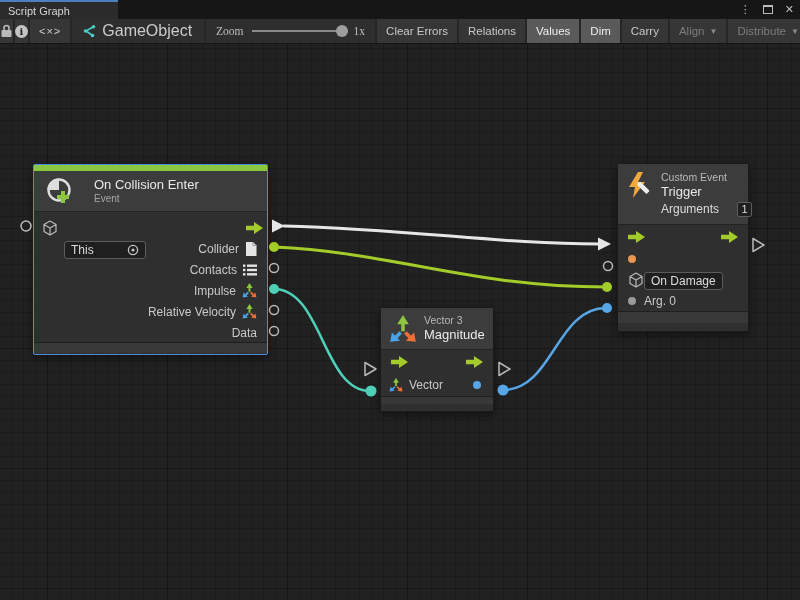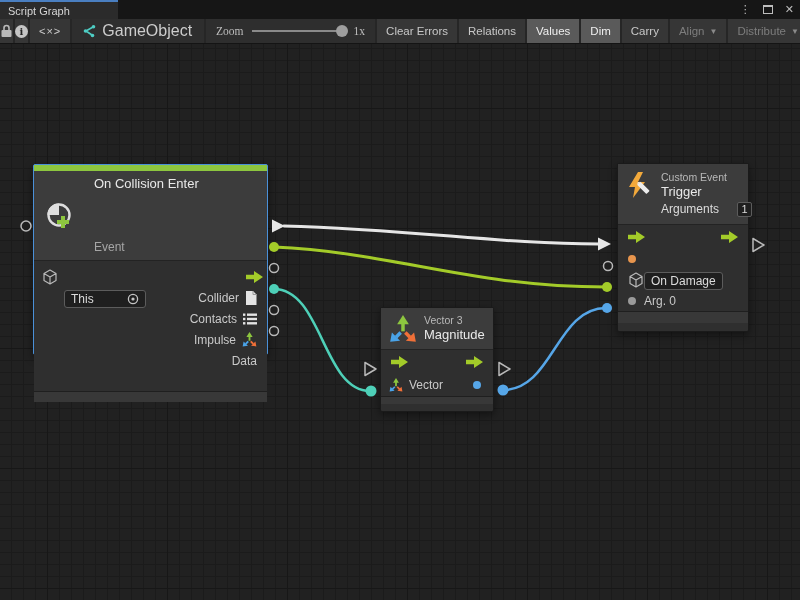--- a/index.html
+++ b/index.html
@@ -50,21 +50,21 @@
     background-position:0 64px,47px 0,0 4px,11px 0;}
 
   
   .node{position:absolute;background:#2f2f2f;border:1px solid #1a1a1a;border-radius:2px;
     box-shadow:0 3px 8px rgba(0,0,0,.45);color:#d0d0d0;}
   .node.selected{border-color:var(--selection-blue);}
   .accentbar{height:6px;background:var(--event-green);}
   .nheader{background:#3c3c3c;display:flex;align-items:center;gap:20px;padding:5px 10px;}
   .nheader .titles{display:flex;flex-direction:column;line-height:1.25;}
   .ntitle{font-size:13px;color:#e9e9e9;}
-  .nsub{font-size:12px;color:#a6a6a6;margin-top:48px;}
+  .nsub{font-size:10px;color:#a6a6a6;}
   .ncat{font-size:10.5px;color:#b9b9b9;}
   .nbody{background:#2f2f2f;border-top:1px solid #232323;}
   .nfooter{background:#383838;border-top:1px solid #1f1f1f;}
   .row{height:21px;display:flex;align-items:center;font-size:12px;color:#c9c9c9;}
   .row.out{justify-content:flex-end;gap:6px;padding-right:10px;}
   .row.in{padding-left:8px;gap:6px;}
   .flex-sp{flex:1;}
 
   .field{background:#1f1f1f;border:1px solid #5c5c5c;border-radius:3px;height:18px;
     display:flex;align-items:center;padding:0 6px;gap:6px;color:#dcdcdc;font-size:12px;margin-top:44px;}
@@ -249,20 +249,35 @@
                   <polygon points="12,0 7,8 17,8" fill="var(--event-green)"></polygon>
                   <line x1="10" y1="15" x2="6" y2="19" stroke="var(--axis-blue)" stroke-width="3"></line>
                   <polygon points="1,23 2.5,15 9.5,22" fill="var(--axis-blue)"></polygon>
                   <line x1="14" y1="15" x2="18" y2="19" stroke="var(--axis-orange)" stroke-width="3"></line>
                   <polygon points="23,23 14.5,22 21.5,15" fill="var(--axis-orange)"></polygon>
                 </g>
               </svg>
           </span>
         </div>
         <div class="row out">
+          <span>Relative Velocity</span>
+          <span class="icon">
+            <svg width="15" height="15" viewBox="0 0 24 24">
+                <g>
+                  <line x1="12" y1="14" x2="12" y2="7" stroke="var(--event-green)" stroke-width="3"></line>
+                  <polygon points="12,0 7,8 17,8" fill="var(--event-green)"></polygon>
+                  <line x1="10" y1="15" x2="6" y2="19" stroke="var(--axis-blue)" stroke-width="3"></line>
+                  <polygon points="1,23 2.5,15 9.5,22" fill="var(--axis-blue)"></polygon>
+                  <line x1="14" y1="15" x2="18" y2="19" stroke="var(--axis-orange)" stroke-width="3"></line>
+                  <polygon points="23,23 14.5,22 21.5,15" fill="var(--axis-orange)"></polygon>
+                </g>
+              </svg>
+          </span>
+        </div>
+        <div class="row out">
           <span>Data</span>
         </div>
       </div>
       <div class="nfooter"></div>
     </div>
 
     <div class="node" id="node-vector" style="left:380px;top:263px;">
       <div class="nheader">
         <span class="icon">
           <svg width="28" height="28" viewBox="0 0 24 24">

